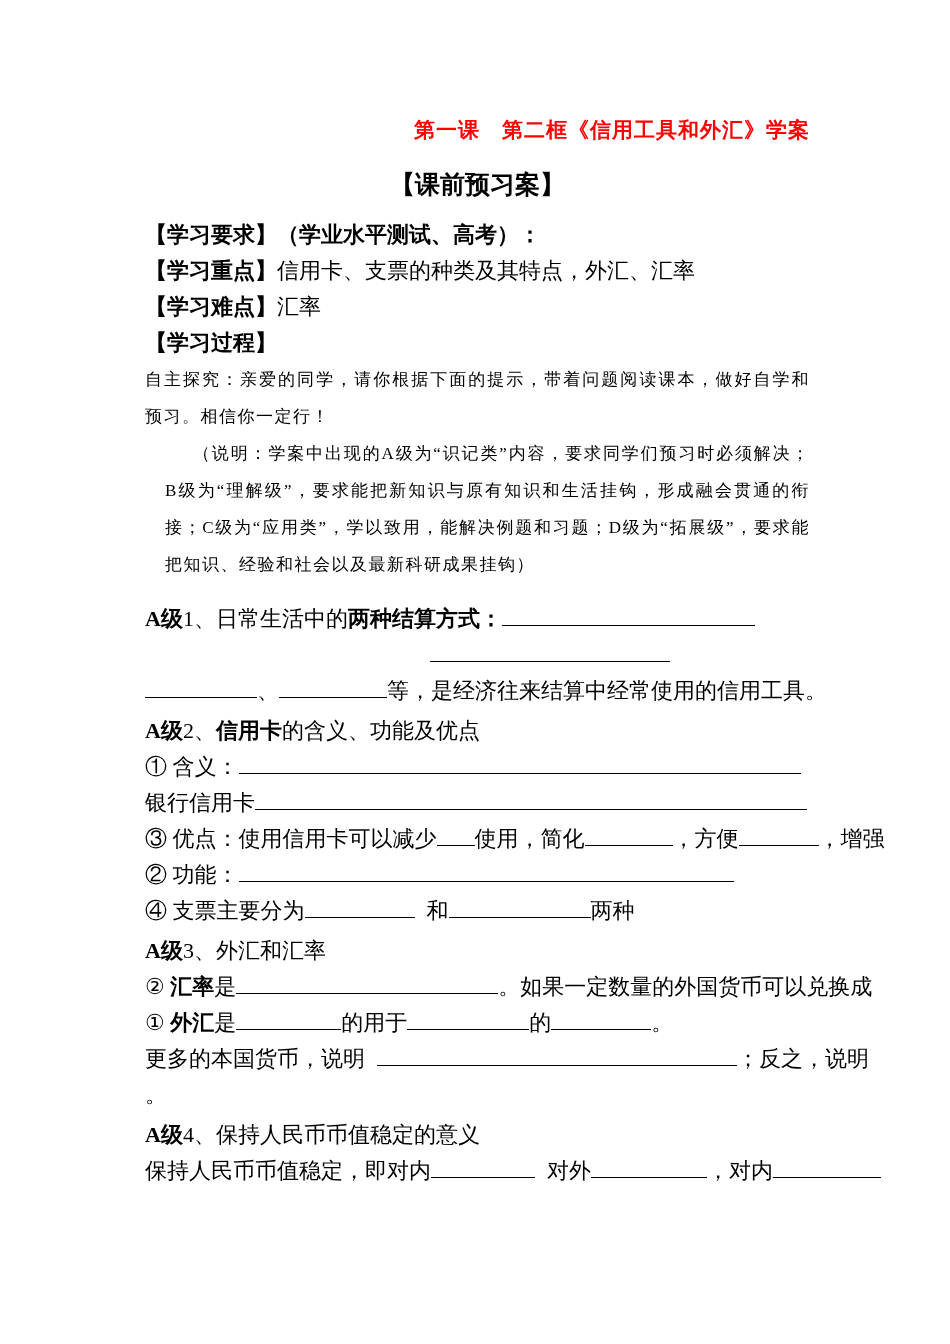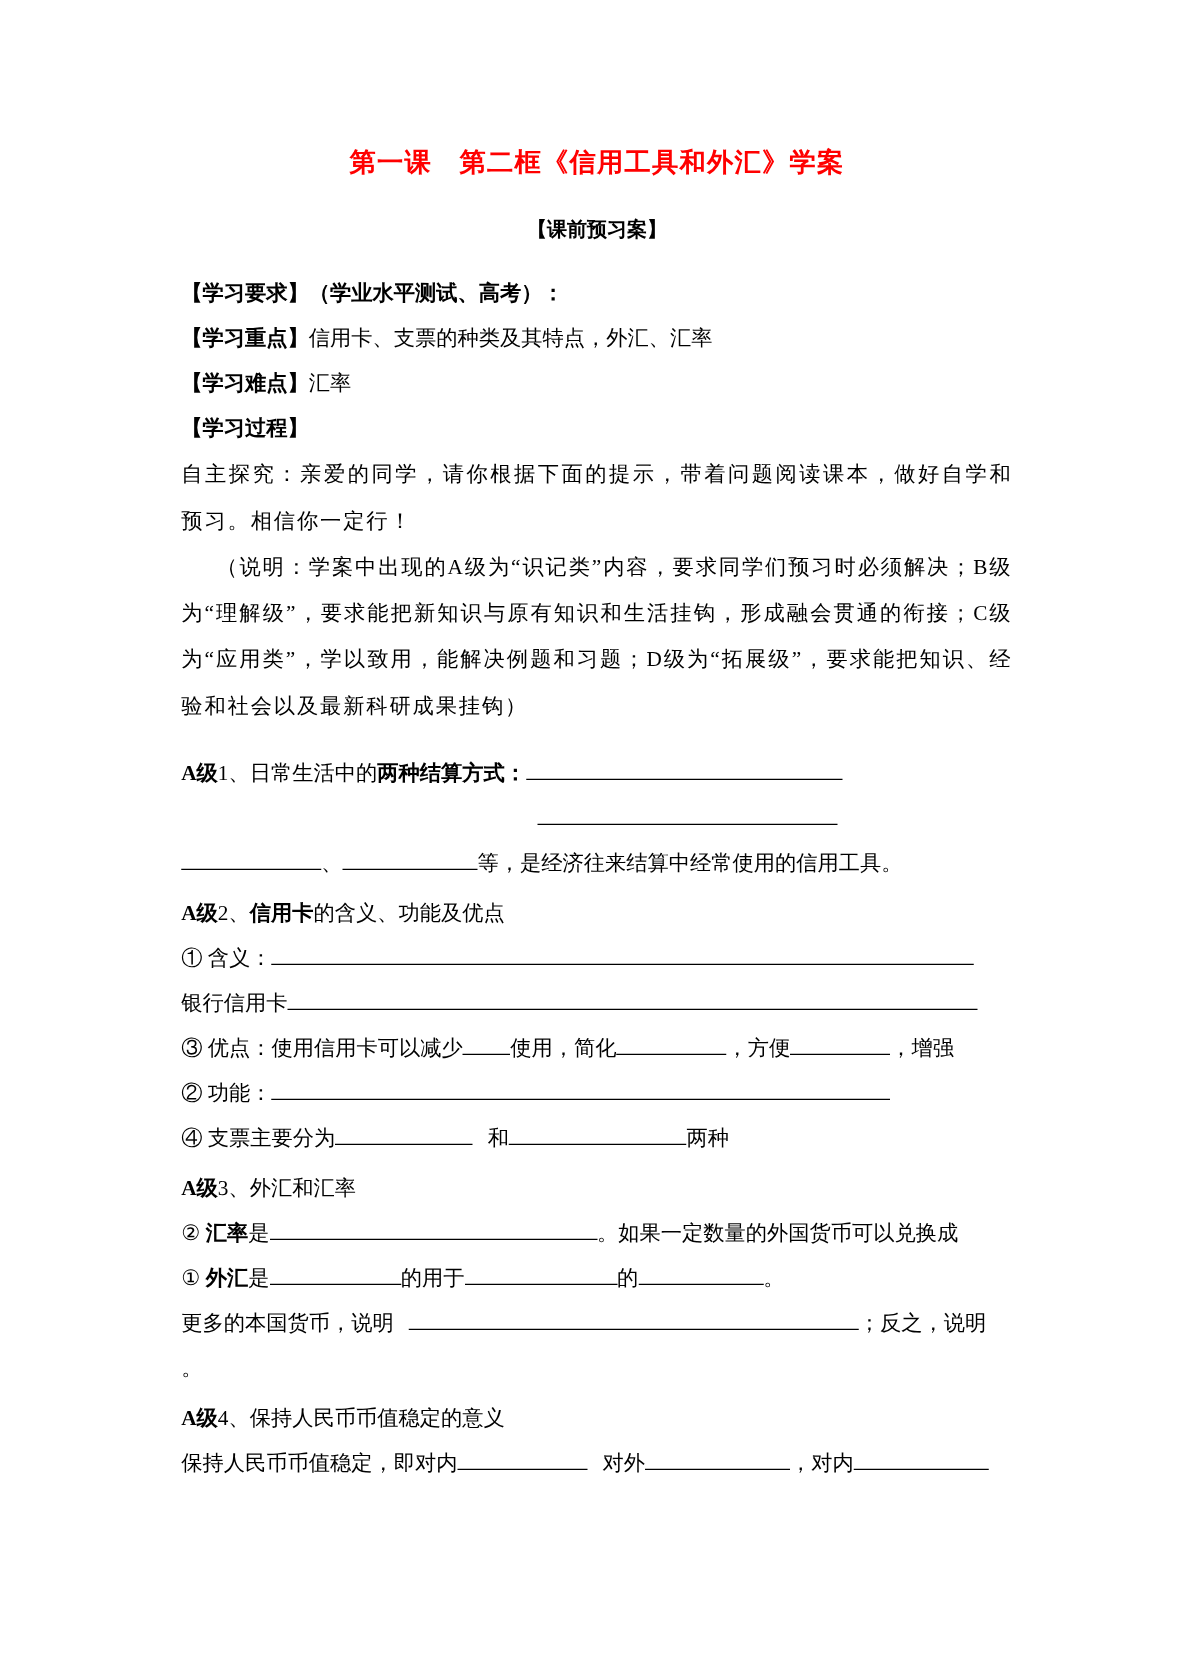--- a/index.html
+++ b/index.html
@@ -4,33 +4,33 @@
 <style>
   html, body { margin: 0; padding: 0; background: #ffffff; }
   body {
     width: 950px; height: 1344px; margin: 0 auto; overflow: hidden;
     font-family: "Liberation Serif", "DejaVu Serif", serif;
     color: #000;
   }
   .page { padding: 115px 140px 0 145px; box-sizing: border-box; width: 950px; }
 
   .title {
-    font-size: 21px; font-weight: bold; text-align: center;
+    font-size: 21px; font-weight: bold; text-align: right;
     margin: 0 0 22px 0; line-height: 30px; letter-spacing: 1px;
   }
   .doc-header {
-    font-size: 16px; font-weight: bold; text-align: center;
+    font-size: 25px; font-weight: bold; text-align: center;
     margin: 0 0 14px 0; line-height: 36px; color: #000;
   }
-  .ln { margin: 0; font-size: 17px; line-height: 36px; white-space: nowrap; }
+  .ln { margin: 0; font-size: 22px; line-height: 36px; white-space: nowrap; }
   .para { margin: 0; font-size: 17px; line-height: 37px; }
   .bold { font-weight: normal; }
   .justify { text-align: justify; letter-spacing: 1.5px; }
   .indent { padding-left: 36px; }
-  .note-indent { text-indent: 28px; }
+  .note-indent { text-indent: 28px; margin-left: 20px; }
   .gap-top { margin-top: 18px; }
   .gap-top-sm { margin-top: 4px; }
   b { font-weight: bold; }
 
   .blank {
     display: inline-block;
     border-bottom: 1px solid #000;
     height: 15px;
     vertical-align: baseline;
   }

